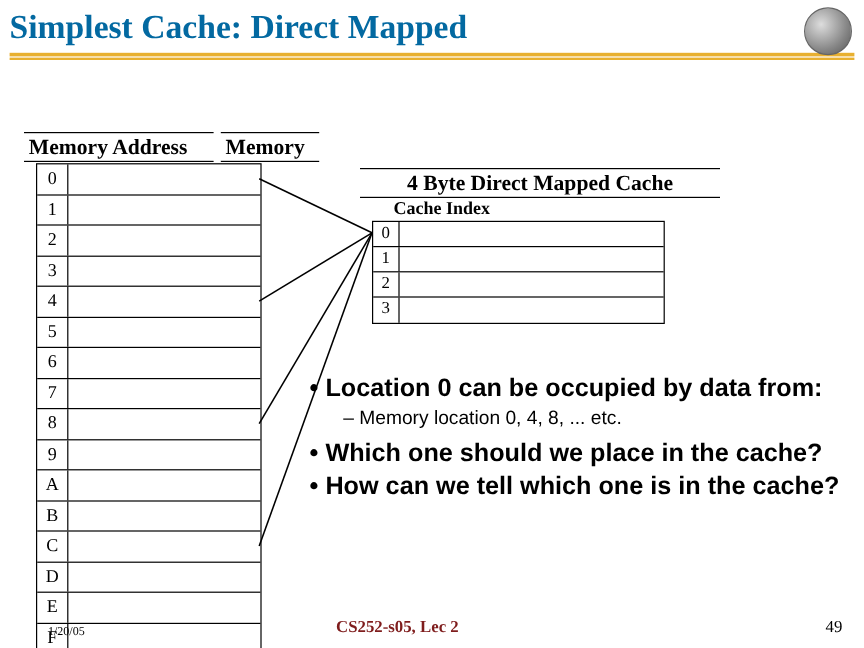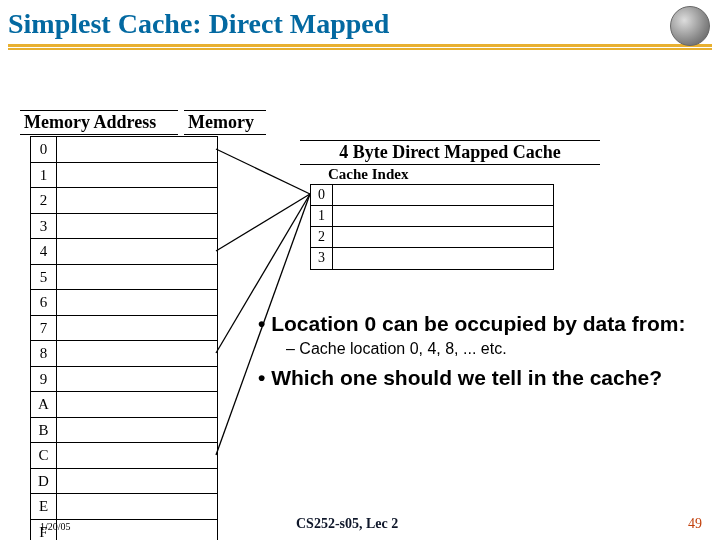--- a/index.html
+++ b/index.html
@@ -117,30 +117,30 @@
   .bullets .b1 { font-size: 21px; font-weight: bold; margin-bottom: 4px; padding-left: 18px; text-indent: -14px; }
   .bullets .b2 { font-size: 16px; margin-left: 44px; margin-bottom: 2px; text-indent: -12px; }
   svg.lines { position: absolute; top: 0; left: 0; pointer-events: none; }
   .footer-date {
     position: absolute;
     bottom: 8px; left: 40px;
     font-size: 10px;
   }
   .footer-center {
     position: absolute;
-    bottom: 8px; left: 296px;
+    bottom: 8px; left: 280px;
     font-size: 14px;
-    color: #0f172a;
+    color: #7f1d1d;
     font-weight: bold;
   }
   .footer-page {
     position: absolute;
     bottom: 8px; right: 18px;
     font-size: 14px;
-    color: #c2410c;
+    color: #000000;
   }
 </style>
 </head>
 <body>
 
 <div class="logo"></div>
 
 <div class="title">Simplest Cache: Direct Mapped</div>
 <div class="title-underline"></div>
 
@@ -240,21 +240,22 @@
 
   <svg class="lines" width="720" height="540">
     <line x1="216" y1="99" x2="310" y2="144" stroke="#000" stroke-width="1.3"></line>
     <line x1="216" y1="201" x2="310" y2="144" stroke="#000" stroke-width="1.3"></line>
     <line x1="216" y1="303" x2="310" y2="144" stroke="#000" stroke-width="1.3"></line>
     <line x1="216" y1="405" x2="310" y2="144" stroke="#000" stroke-width="1.3"></line>
   </svg>
 
   <div class="bullets">
     <div class="b1">• Location 0 can be occupied by data from:</div>
-    <div class="b2">– Cache location 0, 4, 8, ... etc.</div>
-    <div class="b1" style="margin-top:8px">• Which one should we tell in the cache?</div>
+    <div class="b2">– Memory location 0, 4, 8, ... etc.</div>
+    <div class="b1" style="margin-top:8px">• Which one should we place in the cache?</div>
+    <div class="b1">• How can we tell which one is in the cache?</div>
   </div>
 
 </div>
 
 <div class="footer-date">1/20/05</div>
 <div class="footer-center">CS252-s05, Lec 2</div>
 <div class="footer-page">49</div>
 
 </body></html>

